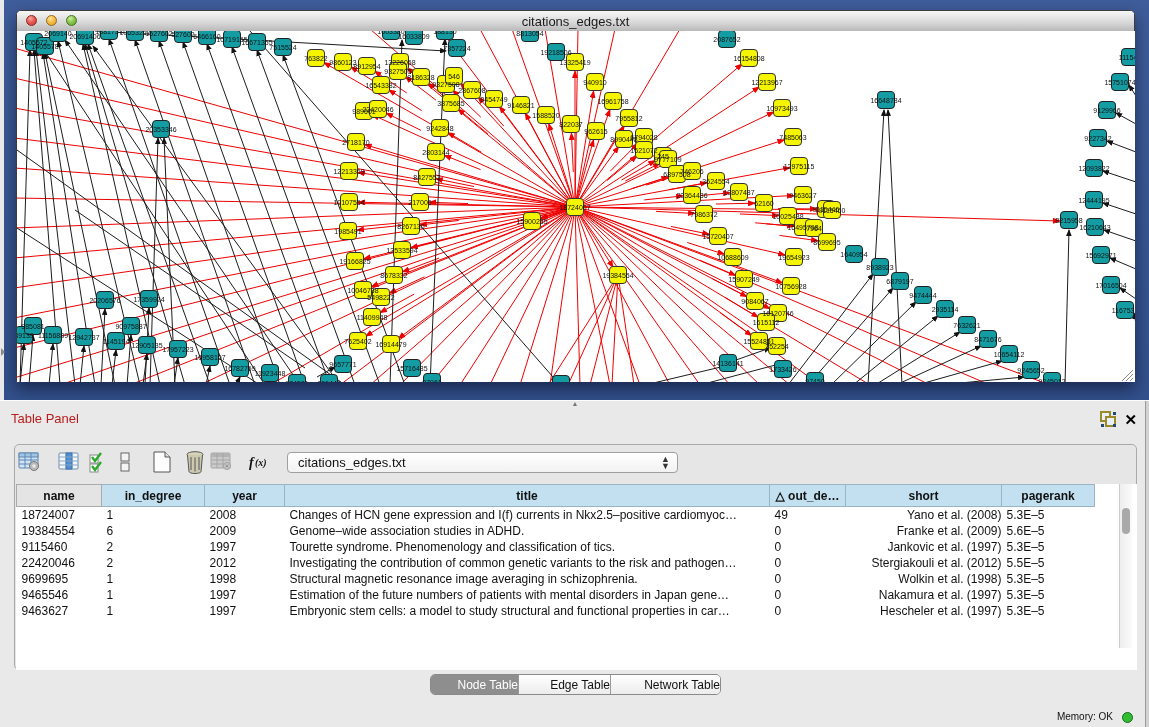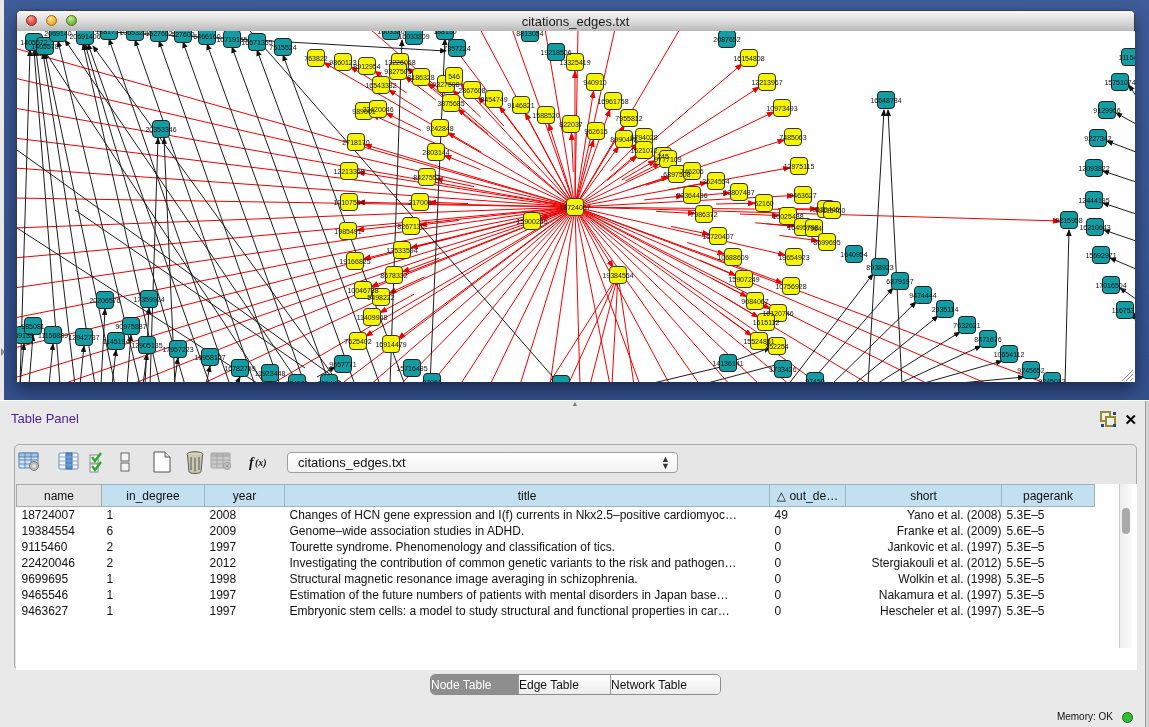--- a/index.html
+++ b/index.html
@@ -5,37 +5,37 @@
 .top{position:absolute;left:0;top:0;width:1149px;height:400px;background:linear-gradient(#3f5d9b,#32508c);}
 .leftstrip{position:absolute;left:0;top:0;width:4px;height:400px;background:#e9e9e9}
 .win{position:absolute;left:16px;top:10px;width:1119px;height:372px;border:1px solid #3c3c3c;border-radius:5px 5px 0 0;box-shadow:0 7px 16px rgba(0,0,15,.5);background:#fff}
 .tbar{position:absolute;left:0;top:0;width:100%;height:21px;border-radius:4px 4px 0 0;background:linear-gradient(#f7f7f7,#d9d9d9 55%,#b9b9b9);border-bottom:1px solid #6f6f6f}
 .title{position:absolute;width:100%;text-align:center;top:3px;font-size:13px;color:#1a1a1a}
 .tl{position:absolute;top:4px;width:11px;height:11px;border-radius:50%}
 .tl.r{left:9px;background:radial-gradient(circle at 38% 28%,#f9a8a2,#e4564e 50%,#c93a34);border:1px solid #8e241f}
 .tl.y{left:29px;background:radial-gradient(circle at 38% 28%,#ffe49c,#f3ba42 50%,#dd9c28);border:1px solid #97680f}
 .tl.g{left:49px;background:radial-gradient(circle at 38% 28%,#cdeb9e,#84c44b 50%,#62a52f);border:1px solid #45731b}
 .panel{position:absolute;left:0;top:400px;width:1149px;height:327px;background:#e9e9e9;border-top:1px solid #fdfdfd}
-.ptitle{position:absolute;left:11px;top:10px;font-size:13px;color:#4c1d95}
+.ptitle{position:absolute;left:11px;top:10px;font-size:13px;color:#b91c1c}
 .rightgutter{position:absolute;right:0;top:0;width:4px;height:327px;background:#d2d2d2;border-left:1px solid #9b9b9b}
 .box{position:absolute;left:14px;top:43px;width:1123px;height:226px;background:#e6e6e6;border:1px solid #aaa;border-radius:5px}
 .toolbar{position:absolute;left:0;top:0;height:38px;width:100%}
 .combo{position:absolute;left:272px;top:7px;width:391px;height:21px;background:linear-gradient(#fff,#f2f2f2);border:1px solid #9f9f9f;border-radius:4px;font-size:13px;color:#111;line-height:19px;padding-left:10px}
 .stepper{position:absolute;right:7px;top:3px;font-size:9px;color:#333;line-height:7px;text-align:center}
 .tblwrap{position:absolute;left:1px;top:39px;width:1121px;height:186px;background:#fff;overflow:hidden}
 table{border-collapse:collapse;table-layout:fixed;font-size:12px;color:#111}
-th{height:22px;font-weight:normal;font-size:12px;background:#c2e0f0;border:1px solid #9ab4c2;border-top:1px solid #9ab4c2}
+th{height:22px;font-weight:bold;font-size:12px;background:#c2e0f0;border:1px solid #9ab4c2;border-top:1px solid #9ab4c2}
 th.c0{background:#e4e4e4;border-color:#aaa}
 td{height:16px;padding:0 0 0 5px;white-space:nowrap;overflow:hidden}
 .c0{width:85px}.c1{width:103px}.c2{width:80px}.c3{width:485px}.c4{width:76px}.c5{width:156px}.c6{width:93px}
 td.c5{text-align:right}
 .sb{position:absolute;right:4px;top:39px;width:13px;height:164px;background:linear-gradient(90deg,#eee,#fafafa);border-left:1px solid #ccc}
 .thumb{position:absolute;left:2px;top:24px;width:8px;height:26px;background:#a9a9a9;border-radius:4px}
 .tabs{position:absolute;left:430px;top:273px;height:21px;display:flex;border:1px solid #8a8a8a;border-radius:5px;overflow:hidden;font-size:12px}
-.tab{padding-top:3px;text-align:left;background:linear-gradient(#fff,#ececec);color:#111;border-left:1px solid #9a9a9a}
+.tab{padding-top:3px;text-align:right;background:linear-gradient(#fff,#ececec);color:#111;border-left:1px solid #9a9a9a}
 .tab.sel{background:#8e8e8e;color:#fff;border-left:none}
 .mem{position:absolute;right:36px;bottom:5px;font-size:10px;color:#111}
 .memdot{position:absolute;right:16px;bottom:4px;width:11px;height:11px;border-radius:50%;background:#2fbe2f;border:1px solid #1c681c}
 .xicon{position:absolute;right:12px;top:10px;font-size:15px;font-weight:bold;color:#000}
 svg text{user-select:none}
 </style></head>
 <body>
 <div class="top">
   <div class="win">
     <div class="tbar">
@@ -655,21 +655,21 @@
               <td class="c2">1998</td>
               <td class="c3">Structural magnetic resonance image averaging in schizophrenia.</td>
               <td class="c4">0</td>
               <td class="c5">Wolkin et al. (1998)</td>
               <td class="c6">5.3E–5</td>
             </tr>
 <tr>
               <td class="c0">9465546</td>
               <td class="c1">1</td>
               <td class="c2">1997</td>
-              <td class="c3">Estimation of the future numbers of patients with mental disorders in Japan base…</td>
+              <td class="c3">Estimation of the future numbers of patients with mental disorders in Japan gene…</td>
               <td class="c4">0</td>
               <td class="c5">Nakamura et al. (1997)</td>
               <td class="c6">5.3E–5</td>
             </tr>
 <tr>
               <td class="c0">9463627</td>
               <td class="c1">1</td>
               <td class="c2">1997</td>
               <td class="c3">Embryonic stem cells: a model to study structural and functional properties in car…</td>
               <td class="c4">0</td>

